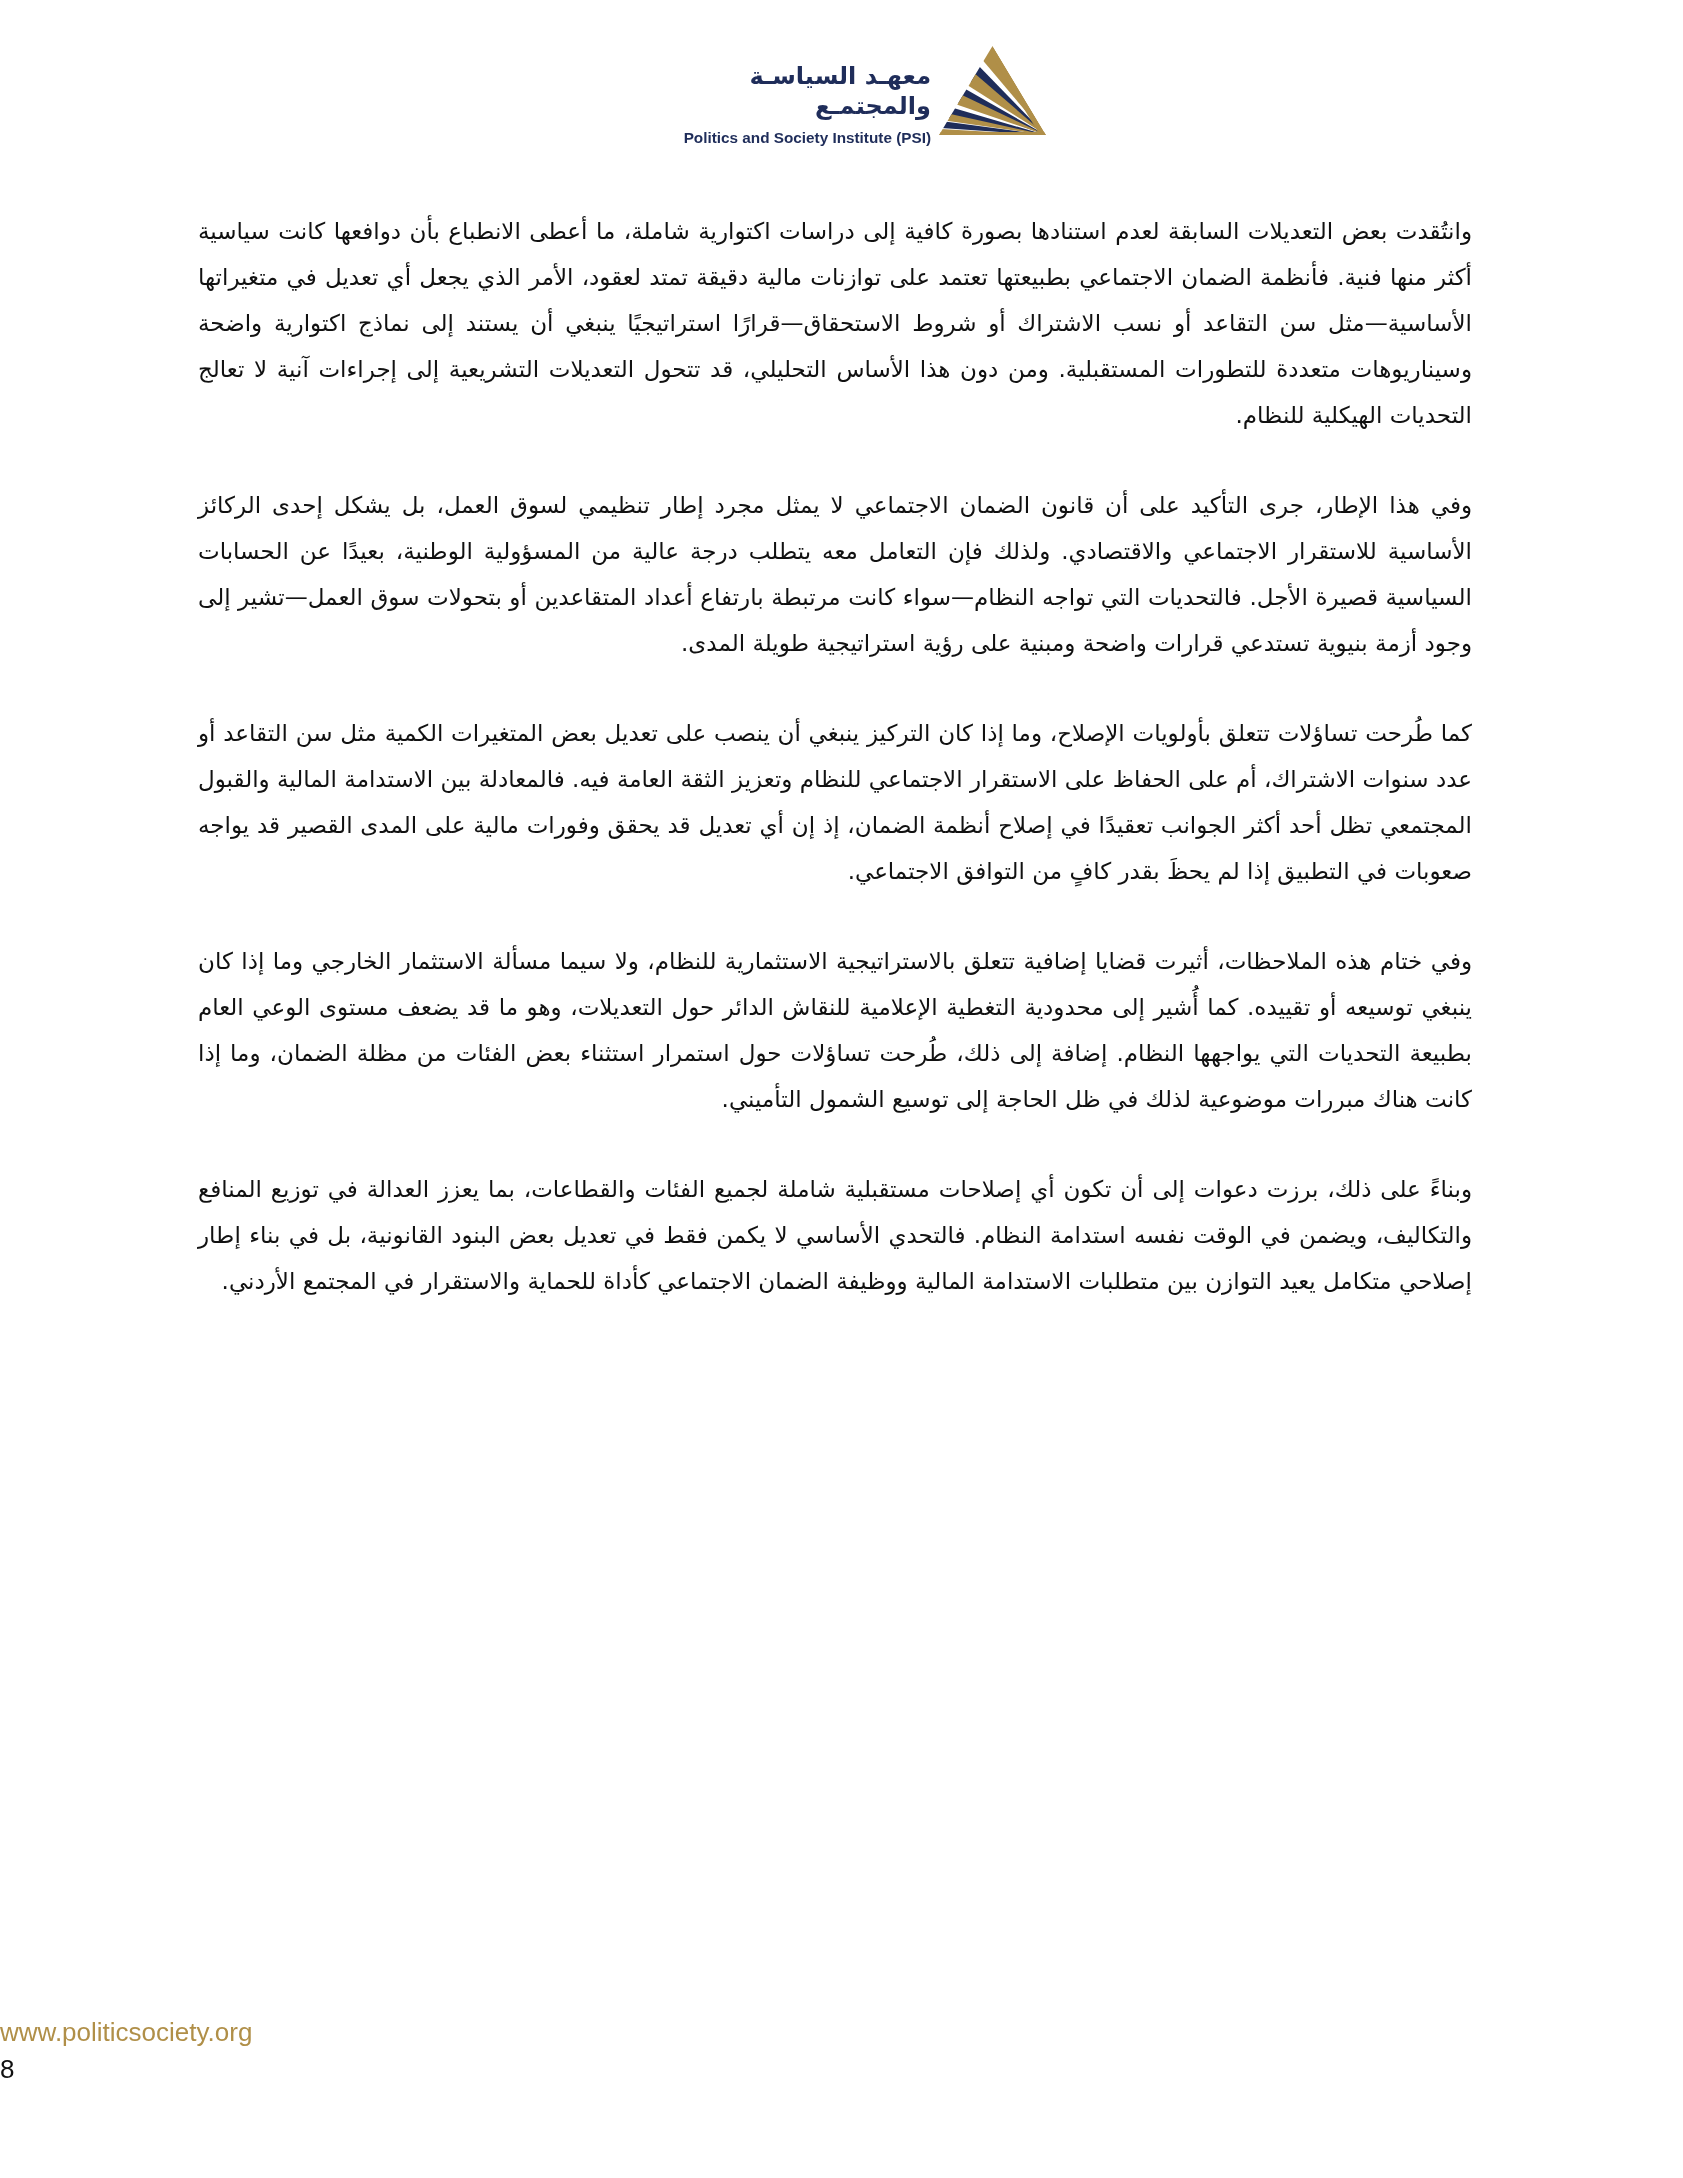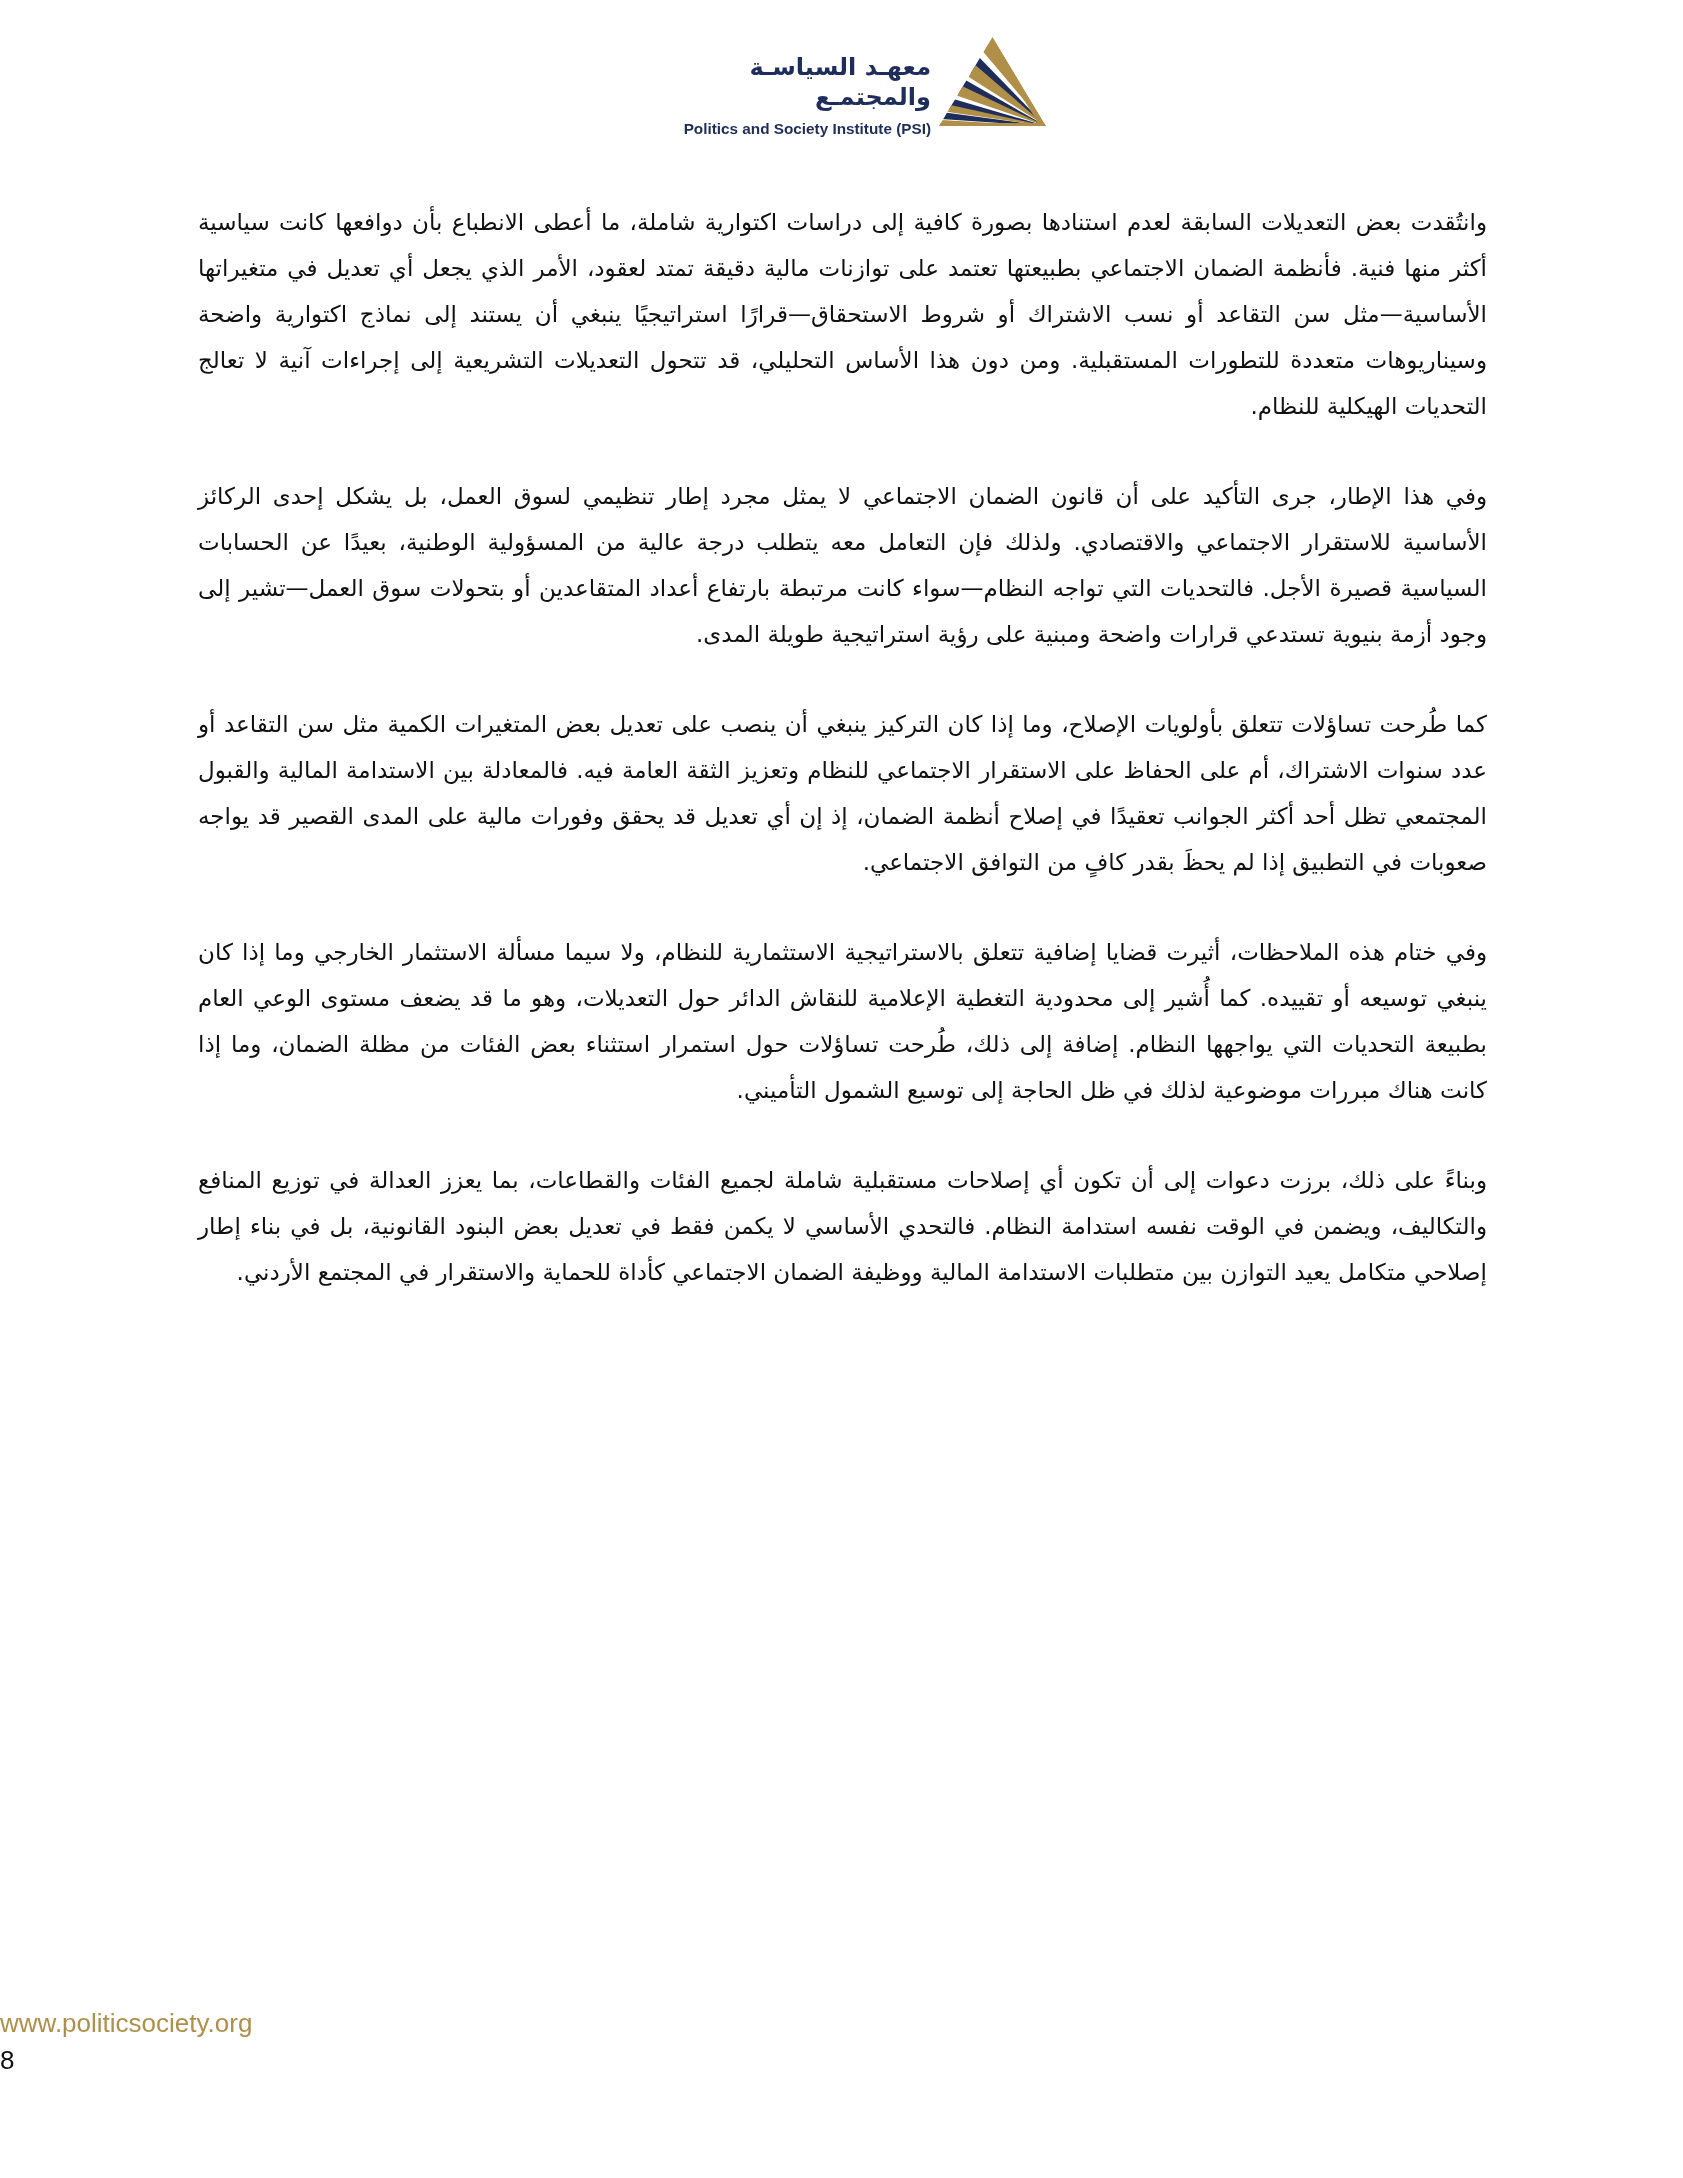--- a/index.html
+++ b/index.html
@@ -1,26 +1,26 @@
 <!DOCTYPE html>
 <html><head>
   <meta charset="utf-8">
   <style>
     html, body { margin: 0; padding: 0; background: #ffffff; }
     body { width: 1683px; height: 2178px; position: relative; overflow: hidden; }
-    .page { position: absolute; left: 0; top: 8px; width: 1683px; height: 2023px; background: #fff; }
+    .page { position: absolute; left: 0; top: 17px; width: 1683px; height: 2023px; background: #fff; }
 
     .header { position: absolute; top: 22px; left: 0; width: 1683px; height: 99px; }
     .logo-text { position: absolute; left: 634px; top: 22px; width: 297px; text-align: right; }
     .logo-ar { font-family: "DejaVu Sans", sans-serif; font-weight: bold; font-size: 24px; color: #1f2d5a; direction: rtl; line-height: 30px; letter-spacing: 0.5px; }
     .logo-en { font-family: "Liberation Sans", sans-serif; font-weight: bold; font-size: 15.3px; color: #1f2d5a; line-height: 20px; margin-top: 7px; }
     .logo-mark { position: absolute; left: 937px; top: 5px; width: 111px; height: 94px; }
 
     .content { position: absolute; left: 198px; top: 191px; width: 1289px; direction: rtl; text-align: justify; text-align-last: right; }
-    .para { font-family: "DejaVu Sans", sans-serif; font-size: 23px; line-height: 46px; color: #111; margin: 0 0 44px 0; text-align: justify; }
+    .para { font-family: "DejaVu Sans", sans-serif; font-size: 23px; line-height: 46px; color: #111; margin: 0 15px 44px 0; text-align: justify; }
 
     .footer { position: absolute; left: 0; width: 1683px; top: 1998px; text-align: left; }
     .footer-url { font-family: "Liberation Sans", sans-serif; font-size: 26px; color: #b08f48; line-height: 34px; }
     .page-num { font-family: "Liberation Sans", sans-serif; font-size: 26px; color: #111; line-height: 32px; margin-top: 4px; }
   </style>
 </head>
 <body>
 
 <div class="page">
 

